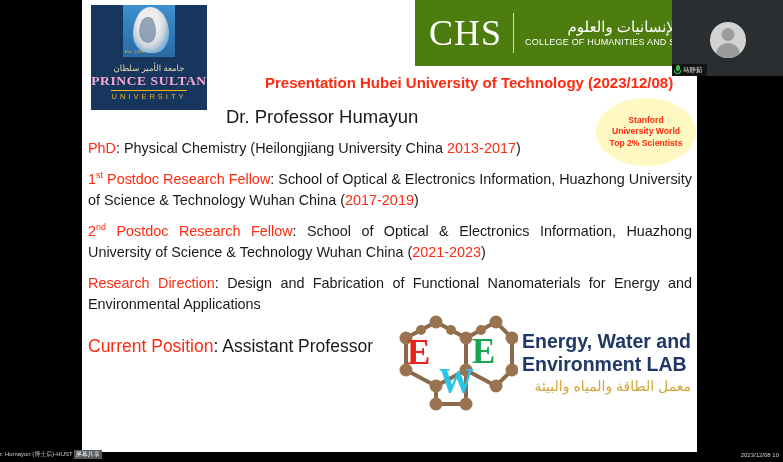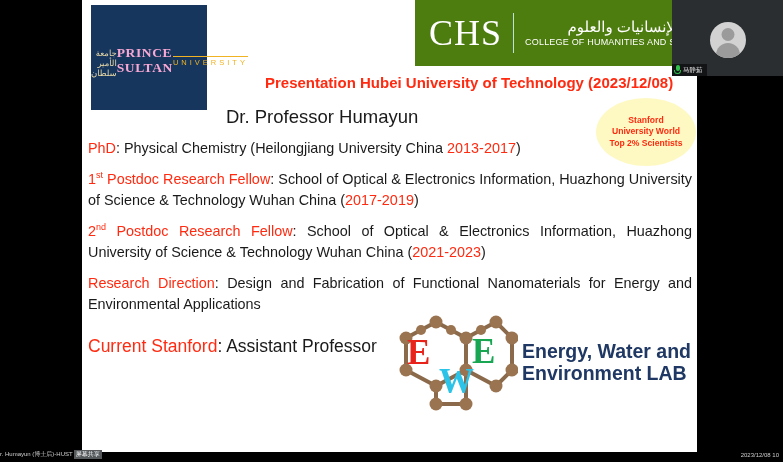--- a/index.html
+++ b/index.html
@@ -23,23 +23,22 @@
     background: #ffffff;
     overflow: hidden;
   }
 
   
   .psu-logo {
     position: absolute;
     left: 9px; top: 5px;
     width: 116px; height: 105px;
     background: #17365d;
-    display: flex; flex-direction: row;
+    display: flex; flex-direction: column;
     align-items: center; justify-content: flex-start;
-    padding-top: 5px;
   }
   .psu-crest {
     width: 52px; height: 52px;
     background: linear-gradient(180deg,#3f8fce 0%, #2f79b6 60%, #2a6ba3 100%);
     position: relative;
     overflow: hidden;
   }
   .psu-crest .face {
     position: absolute; left: 10px; top: 2px;
     width: 36px; height: 46px;
@@ -277,21 +276,21 @@
       <div class="bline"><span class="red">PhD</span><span>: Physical Chemistry (Heilongjiang University China </span><span class="red">2013-2017</span><span>)</span></div>
 
       <div class="bline"><span class="red">1</span><sup class="red">st</sup><span class="red"> Postdoc Research Fellow</span><span>: School of Optical &amp; Electronics Information, Huazhong University of Science &amp; Technology Wuhan China (</span><span class="red">2017-2019</span><span>)</span></div>
 
       <div class="bline"><span class="red">2</span><sup class="red">nd</sup><span class="red"> Postdoc Research Fellow</span><span>: School of Optical &amp; Electronics Information, Huazhong University of Science &amp; Technology Wuhan China (</span><span class="red">2021-2023</span><span>)</span></div>
 
       <div class="bline"><span class="red">Research Direction</span><span>: Design and Fabrication of Functional Nanomaterials for Energy and Environmental Applications</span></div>
 
     </div>
 
-    <div class="current-pos"><span class="red">Current Stanford</span><span>: Assistant Professor</span></div>
+    <div class="current-pos"><span class="red">Current Position</span><span>: Assistant Professor</span></div>
 
     <div class="ewe-logo">
       <div class="ewe-mol">
         <svg width="130" height="108" viewBox="0 0 130 108" xmlns="http://www.w3.org/2000/svg">
           <g stroke="#8a6a4a" stroke-width="4" fill="none">
             <path d="M18,30 L48,14 L78,30 L78,62 L48,78 L18,62 Z"></path>
             <path d="M78,30 L108,14 L124,30 L124,62 L108,78 L78,62 Z"></path>
             <path d="M48,78 L48,96 L78,96 L78,62"></path>
           </g>
           <g fill="#9a7450">
@@ -312,20 +311,21 @@
             <circle cx="93" cy="22" r="5"></circle>
           </g>
         </svg>
         <div class="ewe-letter ewe-e1">E</div>
         <div class="ewe-letter ewe-w">W</div>
         <div class="ewe-letter ewe-e2">E</div>
       </div>
       <div class="ewe-words">
         <div class="ewe-en">Energy, Water and</div>
         <div class="ewe-en">Environment LAB</div>
+        <div class="ewe-ar">معمل الطاقة والمياه والبيئة</div>
       </div>
     </div>
 
   </div>
 
   <div id="participant-tile">
     <div class="avatar">
       <div class="head"></div>
       <div class="body"></div>
     </div>

